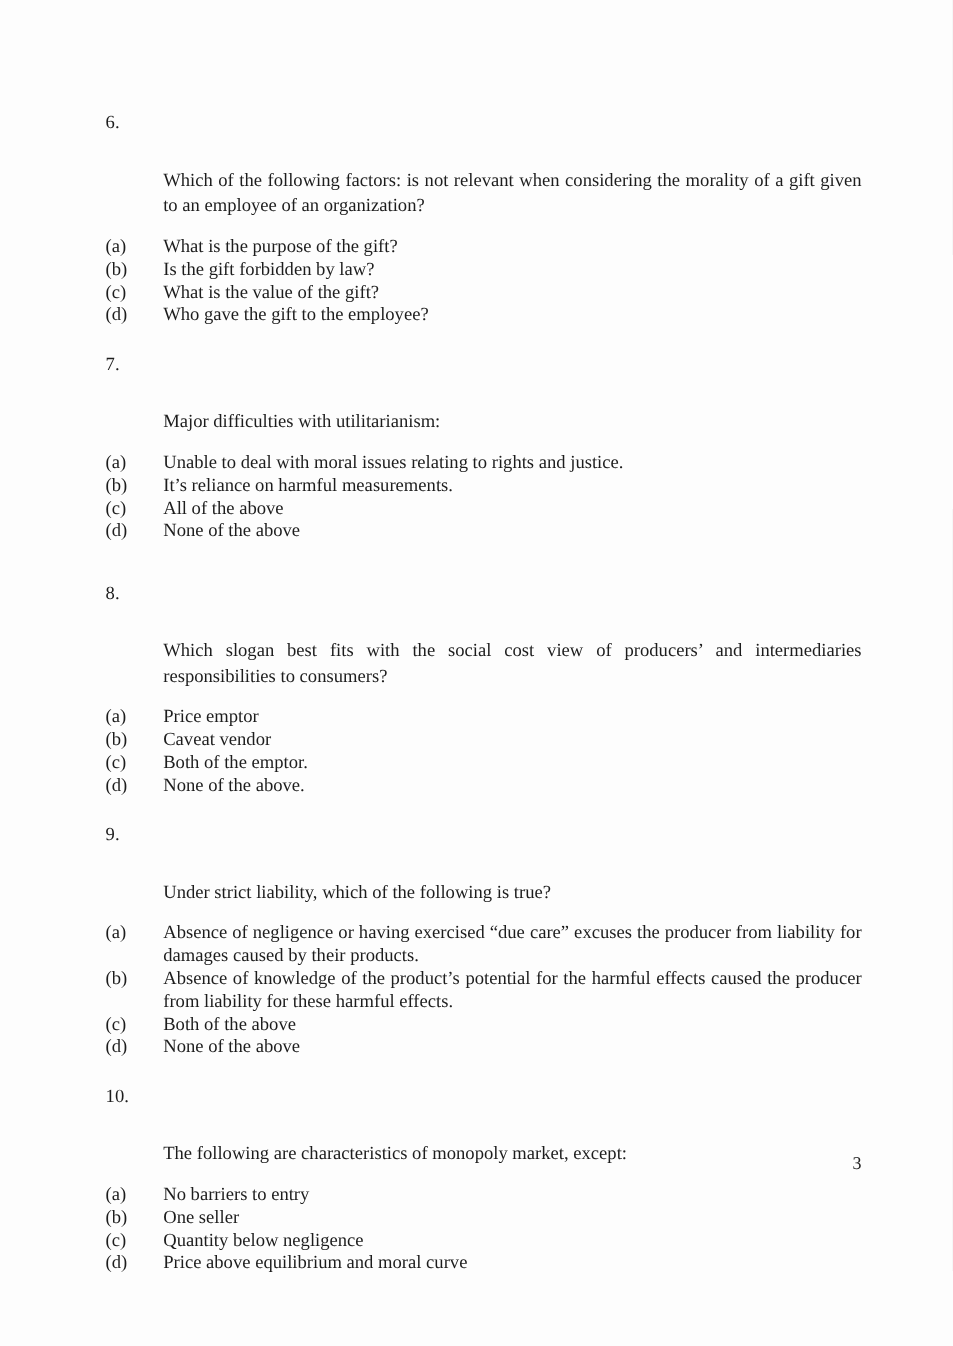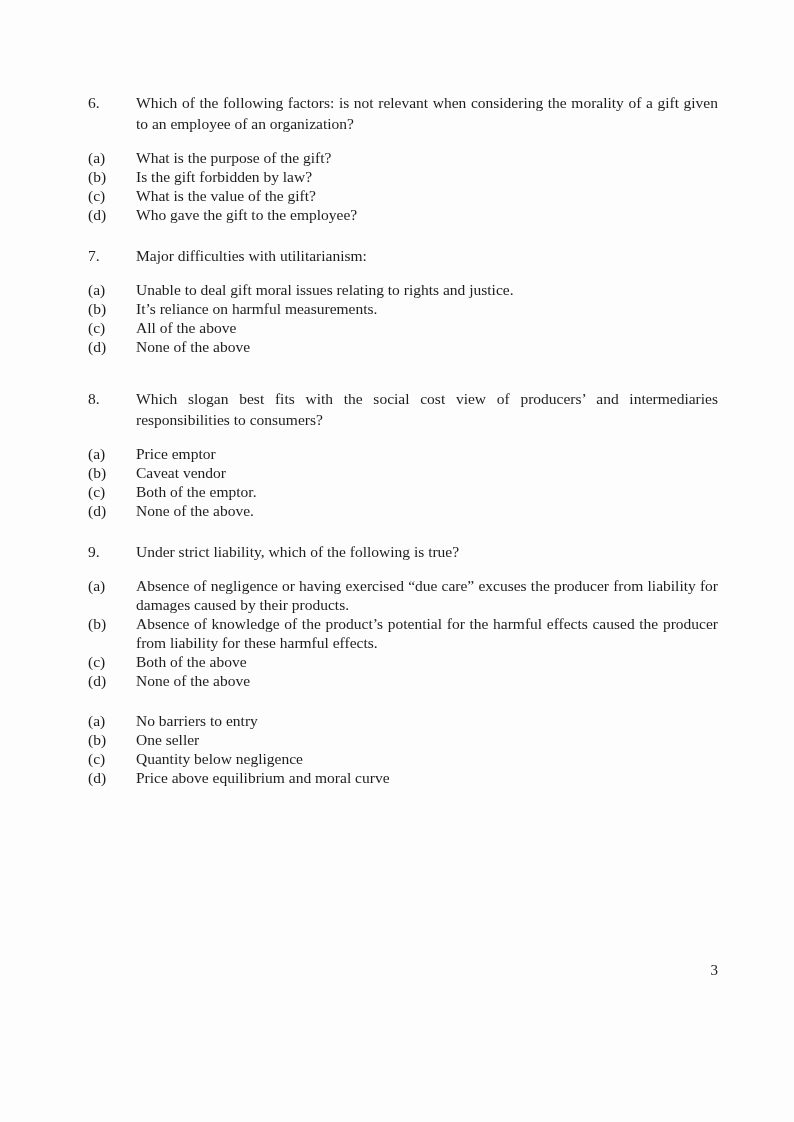--- a/index.html
+++ b/index.html
@@ -31,20 +31,21 @@
     align-items: flex-start;
   }
   .q-label {
     flex: 0 0 48px;
     line-height: 21px;
   }
   .q-stem {
     flex: 1 1 auto;
     text-align: justify;
     line-height: 21px;
+    margin-top: 48px;
   }
   .options {
     margin-top: 14px;
   }
   .option-row {
     display: flex;
     align-items: flex-start;
   }
   .option-label {
     flex: 0 0 48px;
@@ -97,21 +98,21 @@
   </section>
 
   <section class="question">
     <div class="q-row">
       <span class="q-label">7.</span>
       <span class="q-stem">Major difficulties with utilitarianism:</span>
     </div>
     <div class="options">
   <div class="option-row">
     <span class="option-label">(a)</span>
-    <span class="option-text">Unable to deal gift moral issues relating to rights and justice.</span>
+    <span class="option-text">Unable to deal with moral issues relating to rights and justice.</span>
   </div>
 
   <div class="option-row">
     <span class="option-label">(b)</span>
     <span class="option-text">It’s reliance on harmful measurements.</span>
   </div>
 
   <div class="option-row">
     <span class="option-label">(c)</span>
     <span class="option-text">All of the above</span>
@@ -174,20 +175,24 @@
   </div>
 
   <div class="option-row">
     <span class="option-label">(d)</span>
     <span class="option-text">None of the above</span>
   </div>
 </div>
   </section>
 
   <section class="question">
+    <div class="q-row">
+      <span class="q-label">10.</span>
+      <span class="q-stem">The following are characteristics of monopoly market, except:</span>
+    </div>
     <div class="options">
   <div class="option-row">
     <span class="option-label">(a)</span>
     <span class="option-text">No barriers to entry</span>
   </div>
 
   <div class="option-row">
     <span class="option-label">(b)</span>
     <span class="option-text">One seller</span>
   </div>

